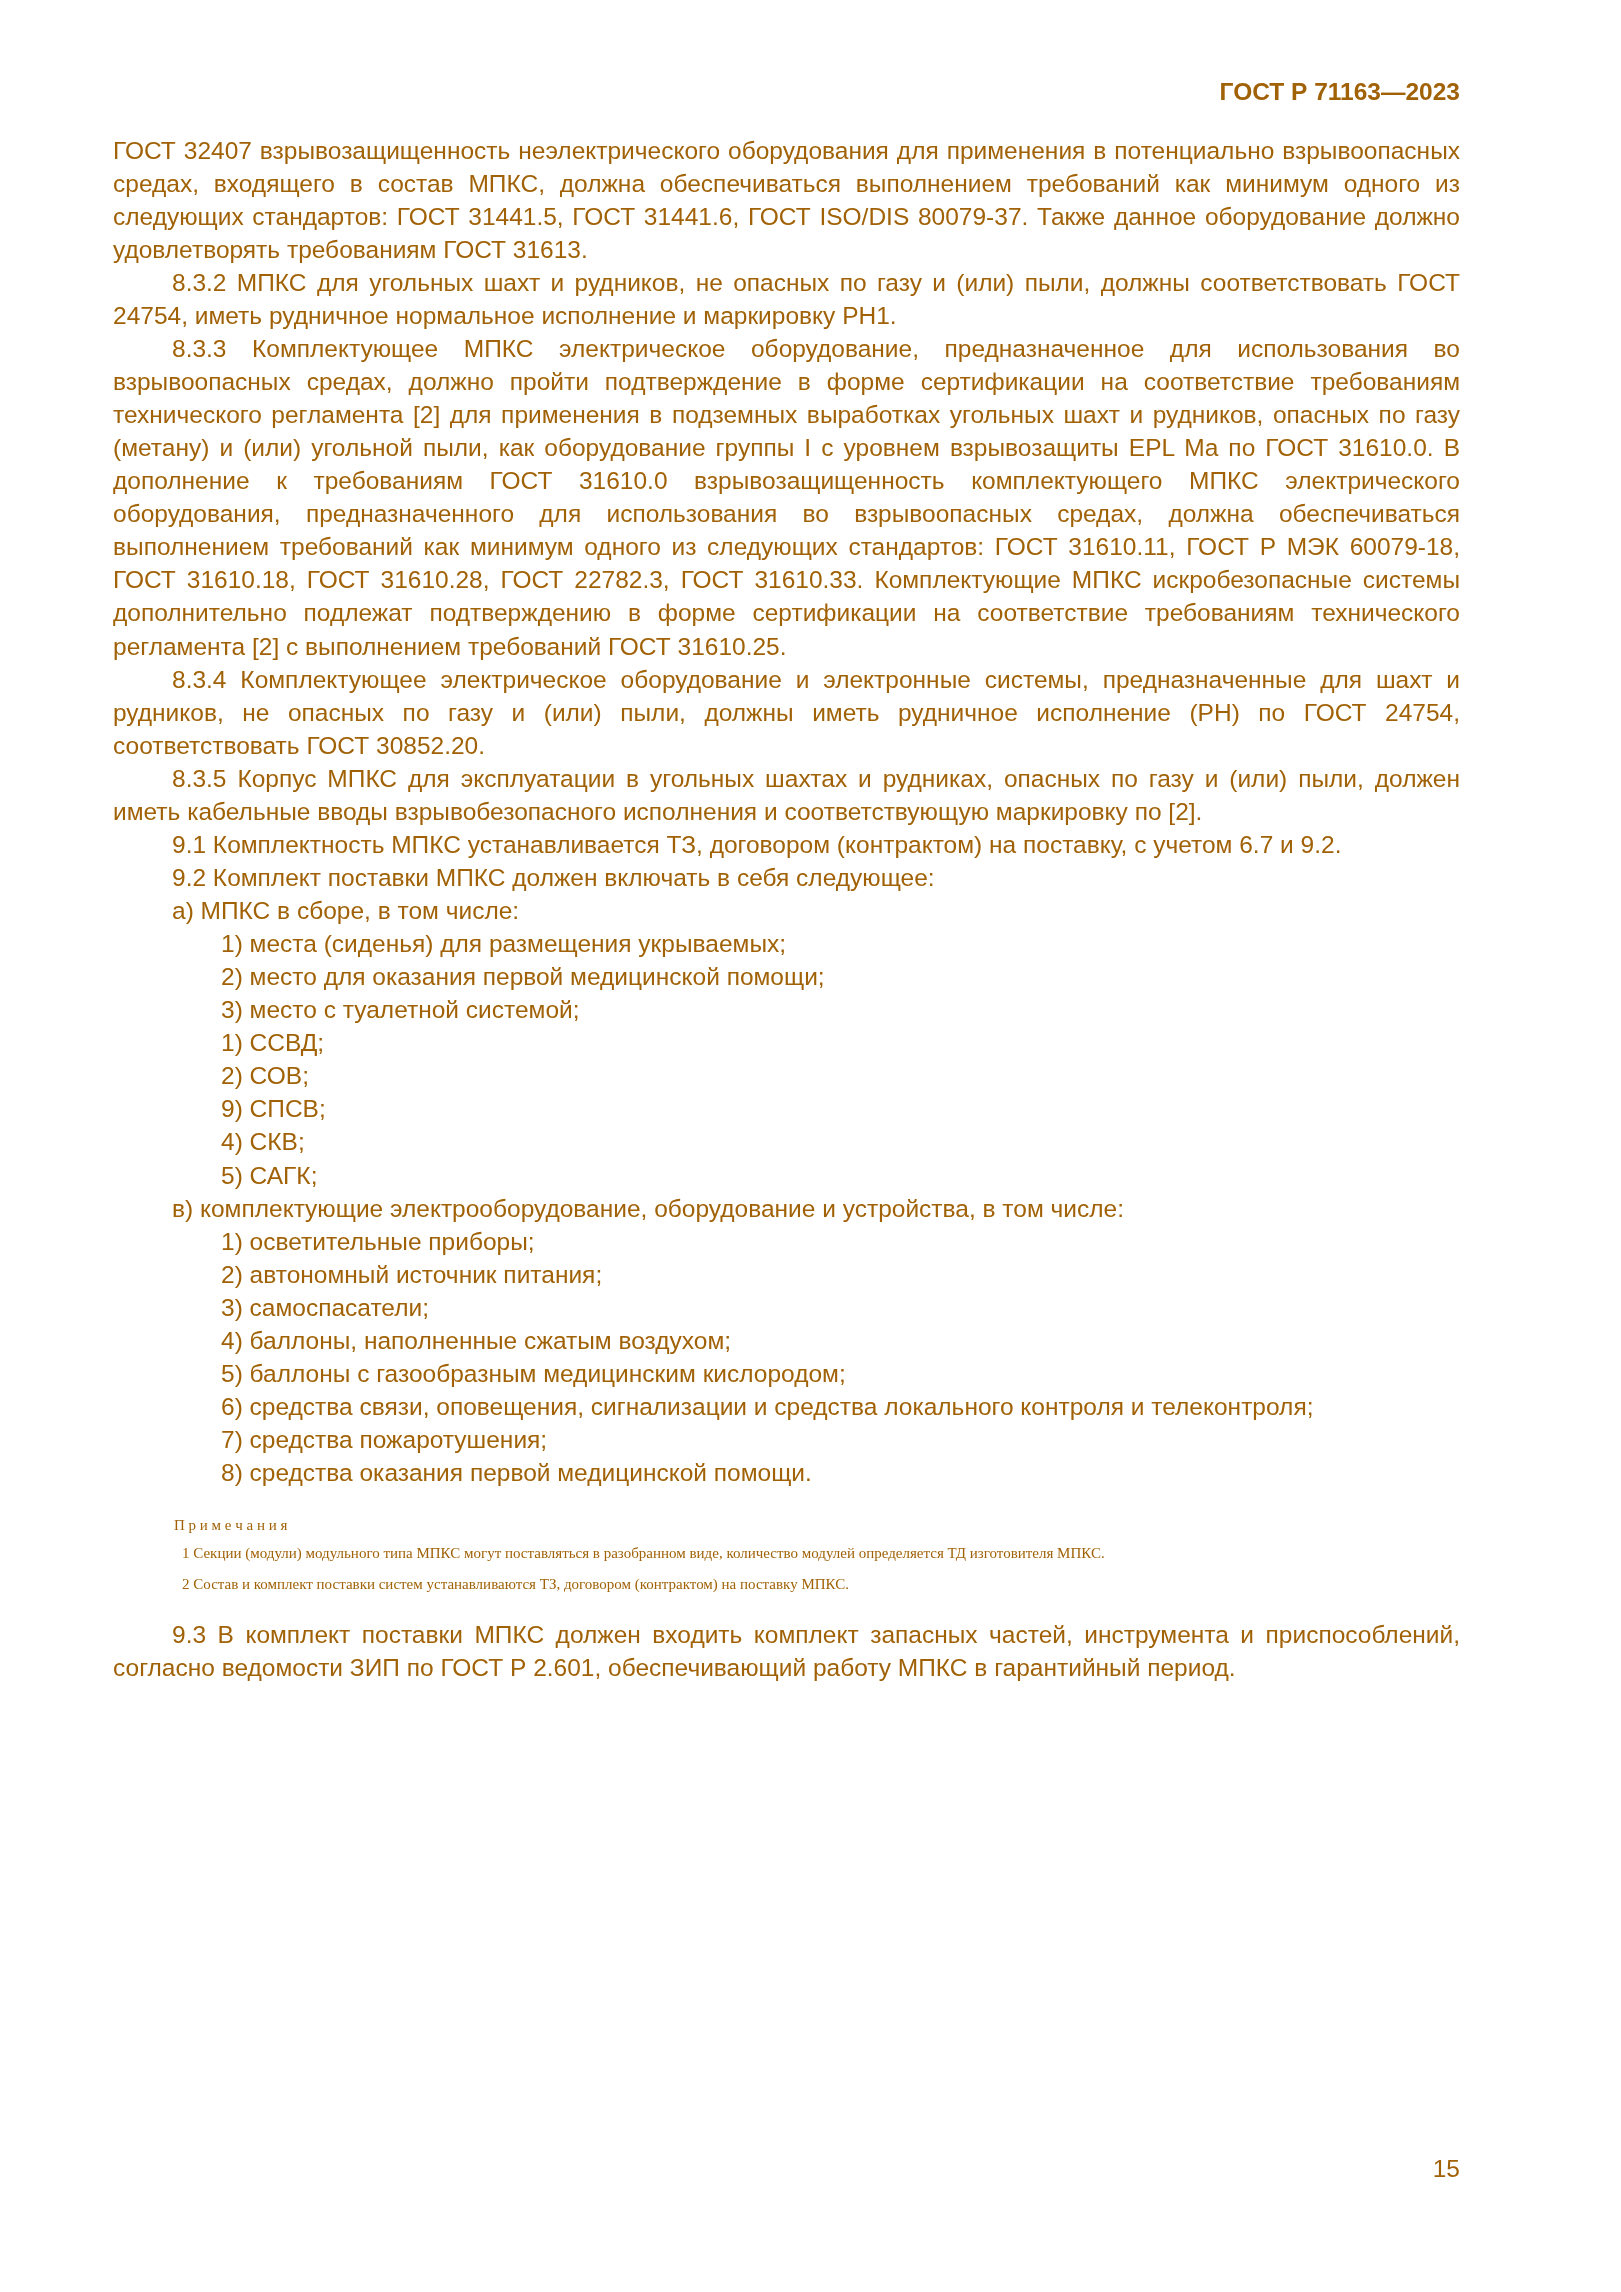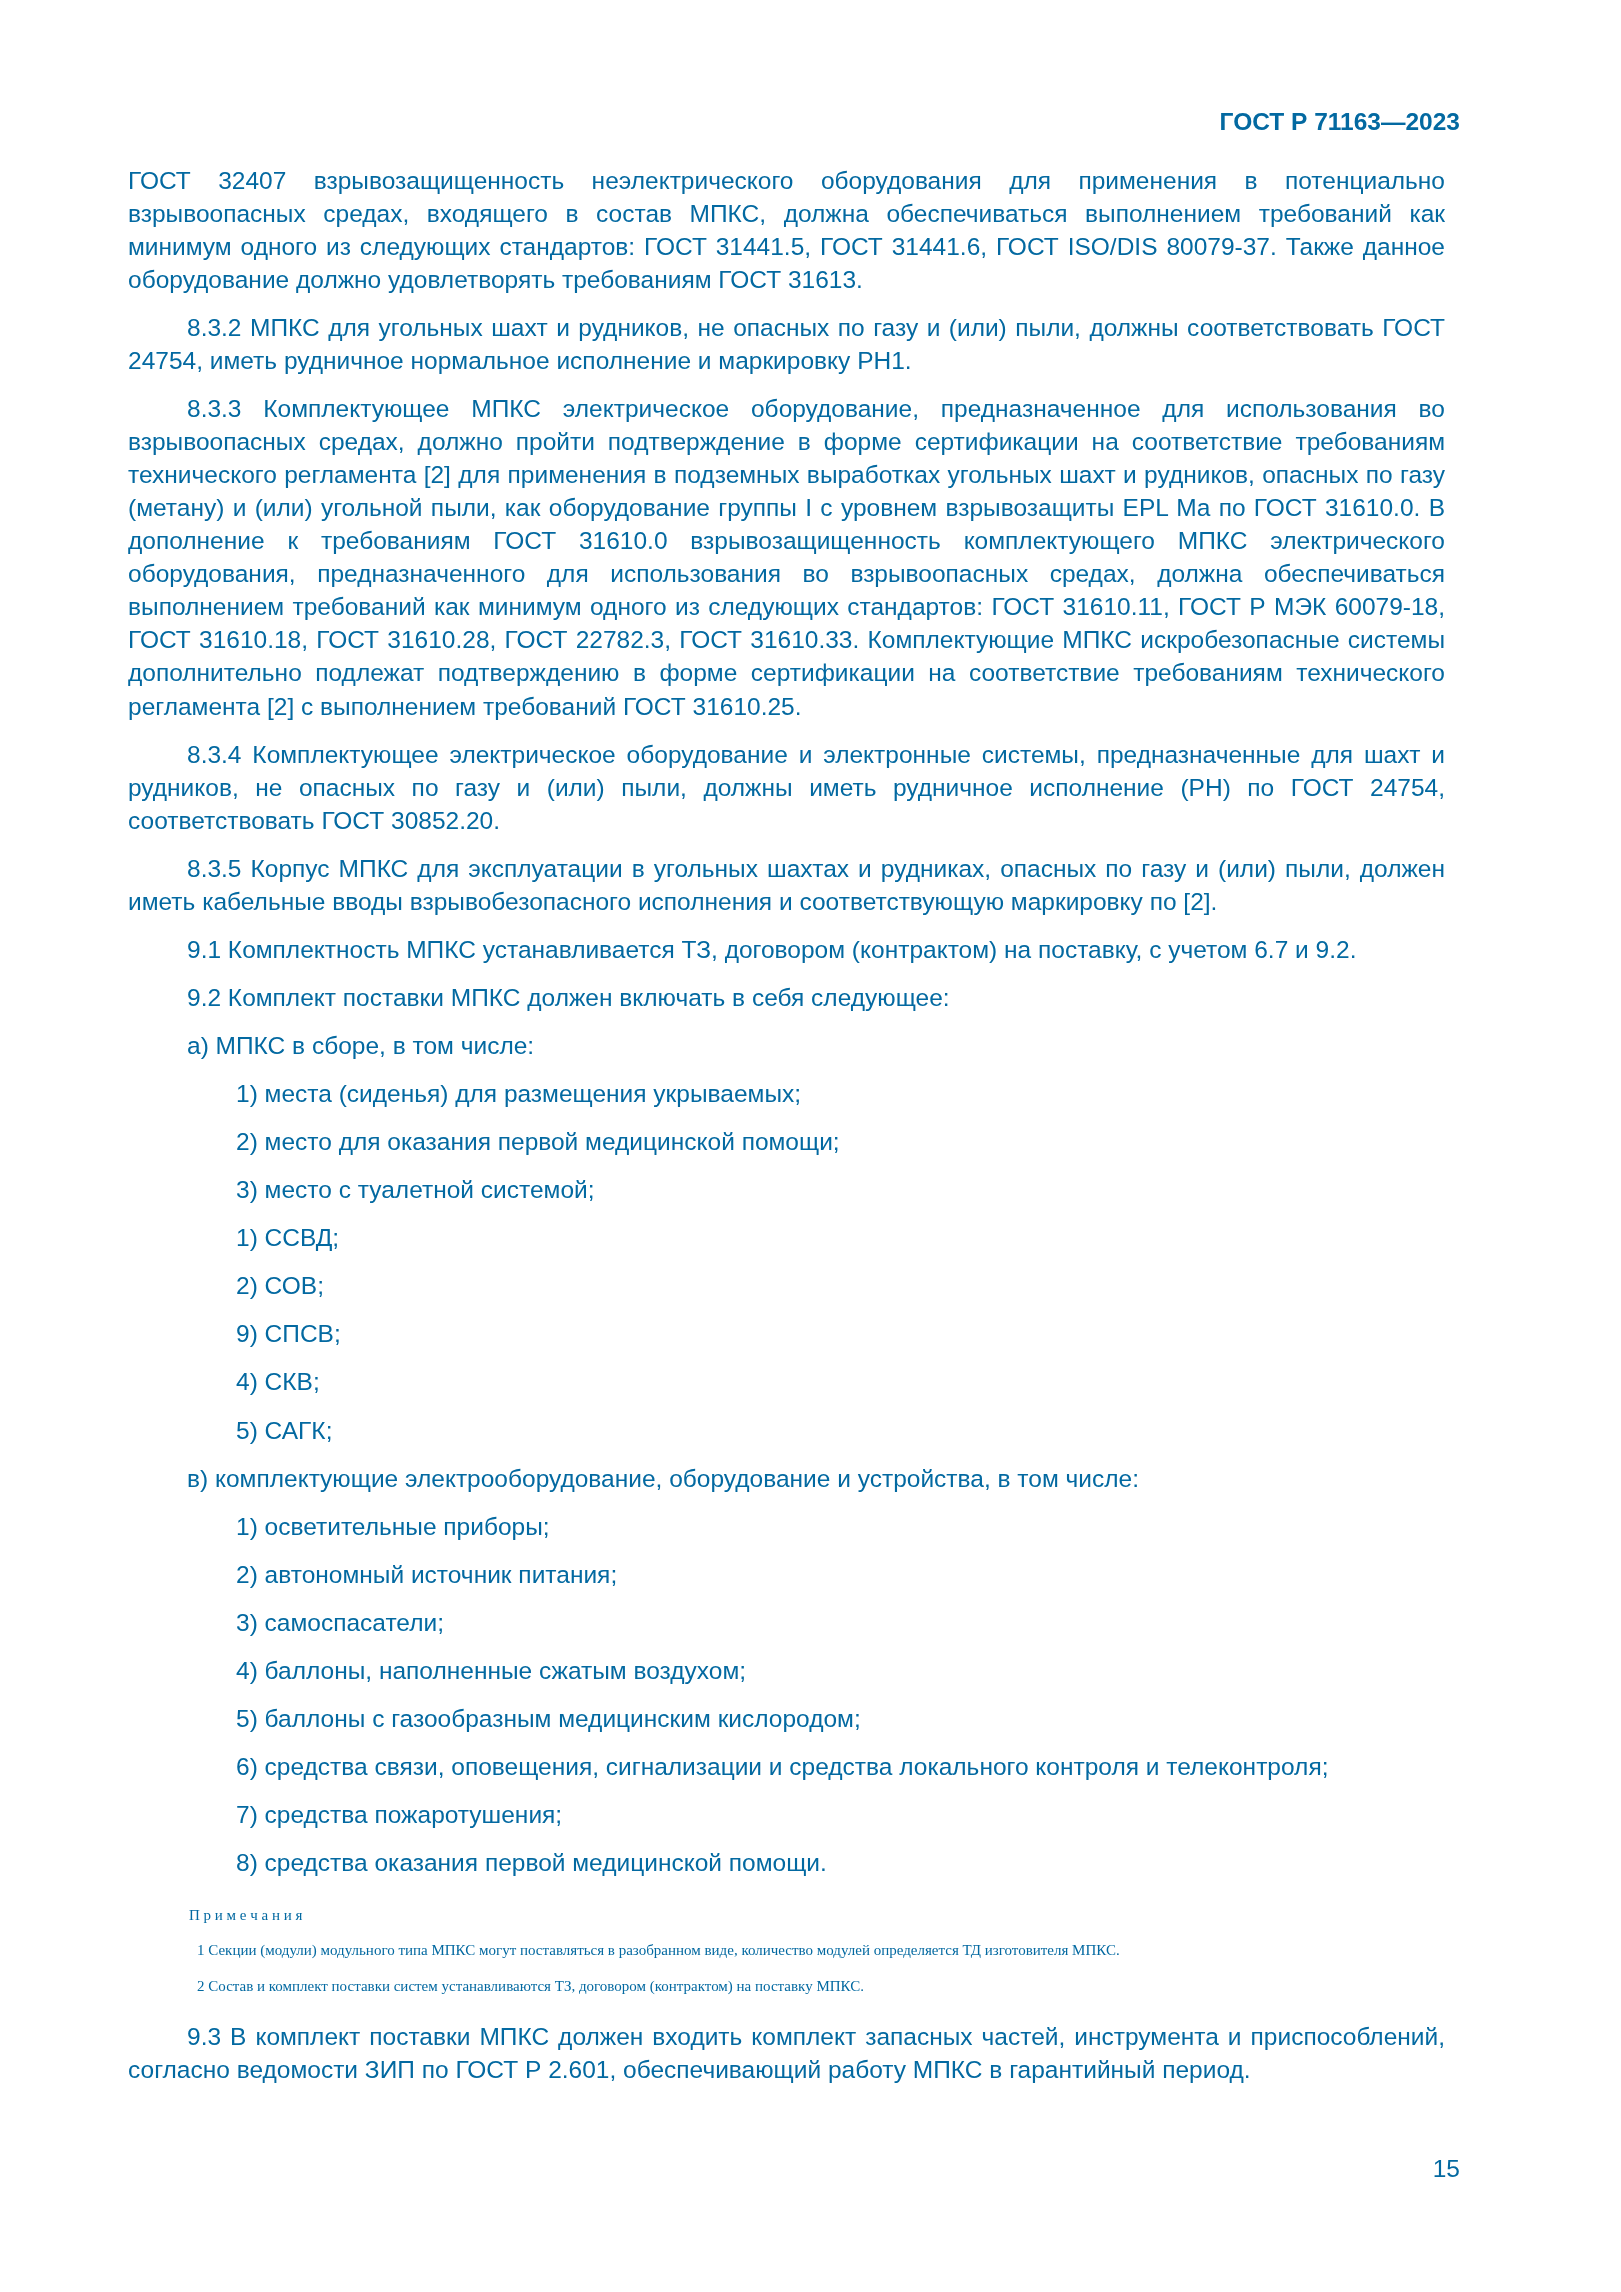--- a/index.html
+++ b/index.html
@@ -6,35 +6,35 @@
     margin: 0;
     padding: 0;
     background: #ffffff;
   }
   .page {
     position: relative;
     width: 1621px;
     height: 2222px;
     background: #ffffff;
     box-sizing: border-box;
-    padding: 105px 161px 0 113px;
+    padding: 75px 161px 0 113px;
     font-family: "Liberation Sans", "DejaVu Sans", sans-serif;
     font-size: 24.5px;
     line-height: 1.35;
-    color: #0369a1;
+    color: #a16207;
     overflow: hidden;
   }
   .doc-header {
     text-align: right;
     font-weight: bold;
     font-size: 24.5px;
     margin: 0 0 25.5px 0;
   }
   p {
-    margin: 15px;
+    margin: 0;
     text-align: justify;
   }
   p.indent {
     text-indent: 59px;
   }
   h2.section-title {
     font-size: 28px;
     font-weight: bold;
     margin: 45px 0 37px 0;
     padding-left: 59px;

